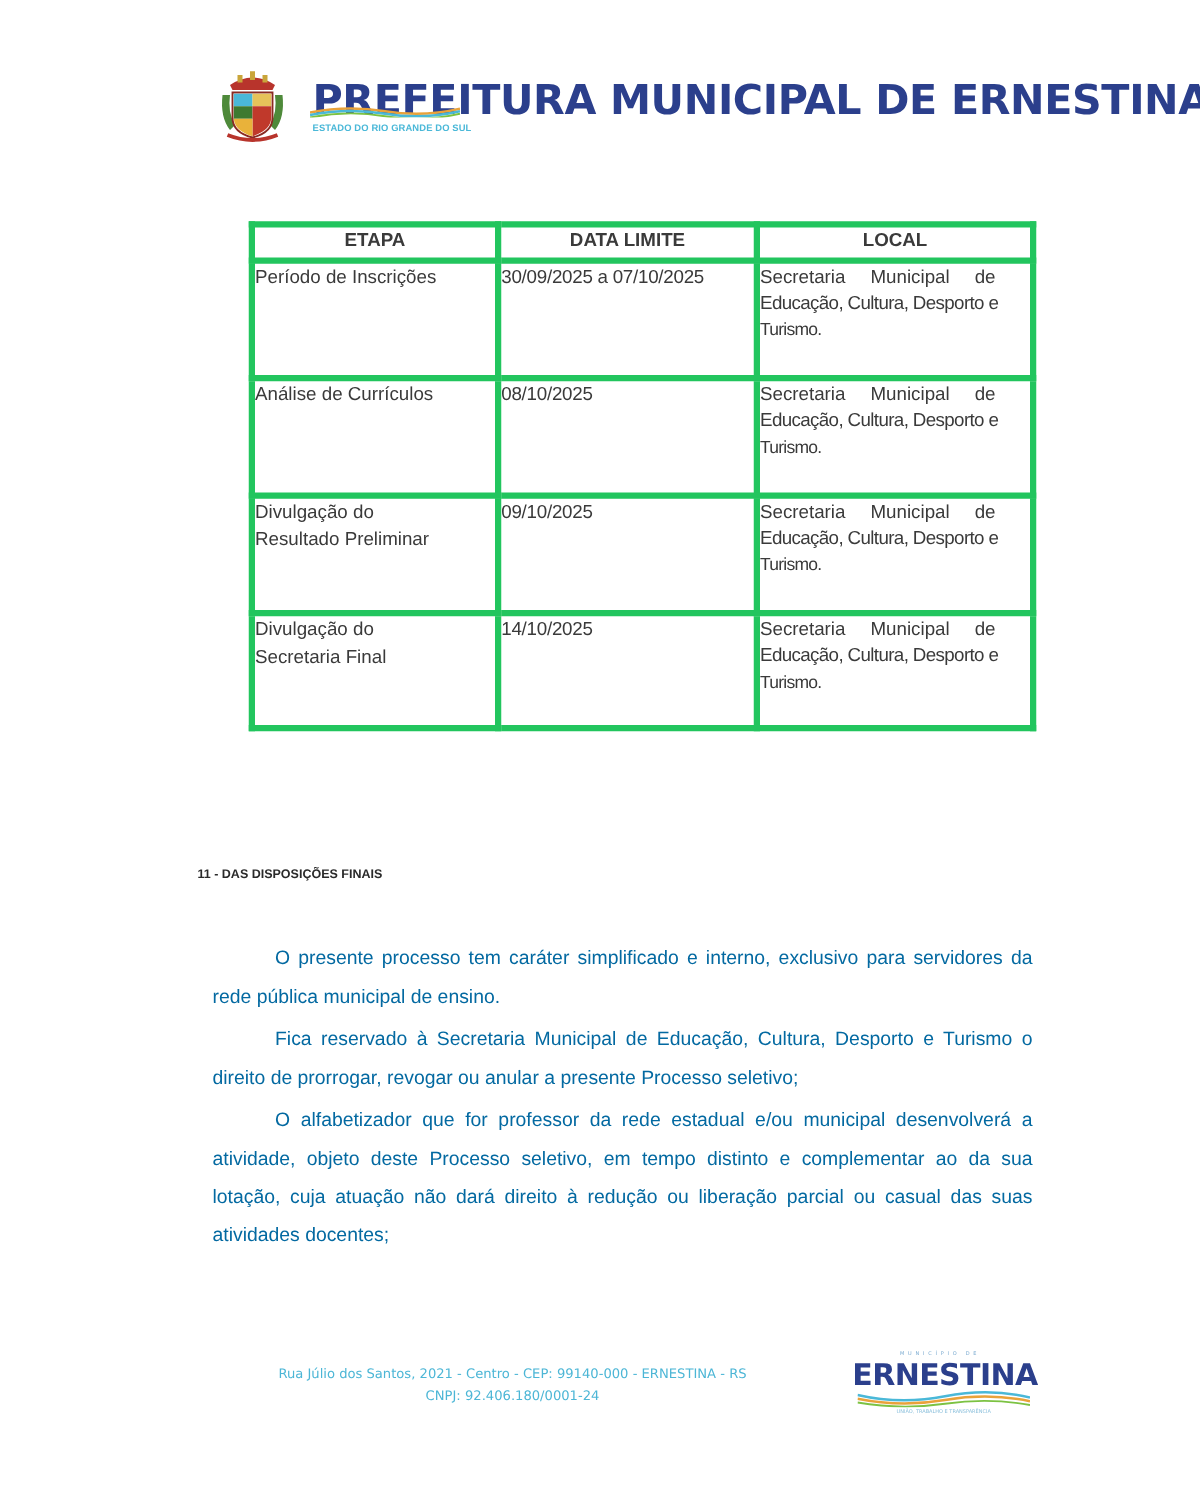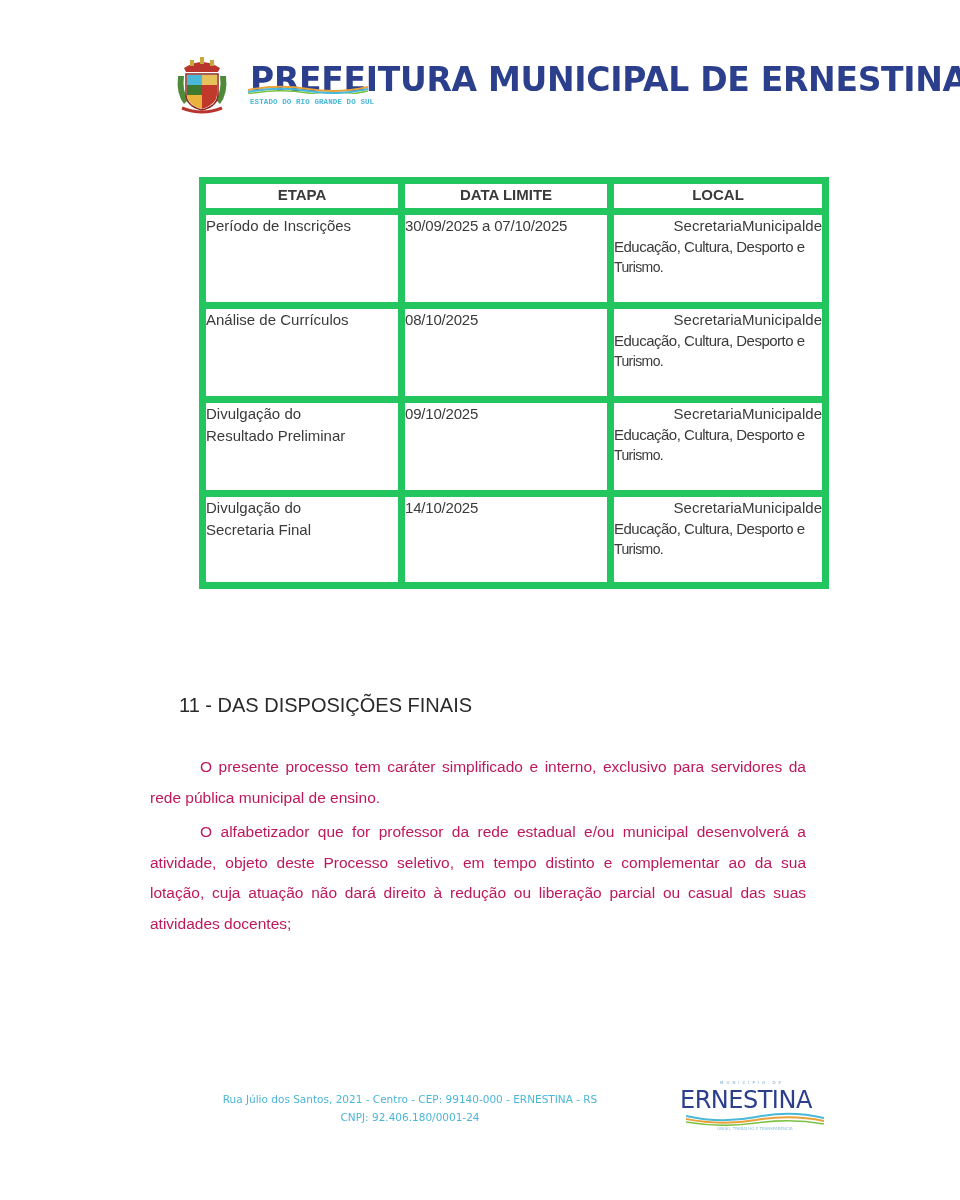--- a/index.html
+++ b/index.html
@@ -8,67 +8,67 @@
       font-family: "Liberation Sans", sans-serif; color: #333333;
     }
     .header { position: absolute; left: 174px; top: 54px; width: 620px; height: 62px; }
     .crest { position: absolute; left: 0; top: 0; width: 56px; height: 62px; }
     .title {
       position: absolute; left: 76px; top: 6px; font-family: "DejaVu Sans", sans-serif;
       font-weight: bold; font-size: 33px; letter-spacing: -0.3px; color: #2b3f8c; white-space: nowrap;
     }
     .title-wave { position: absolute; left: 74px; top: 30px; width: 120px; height: 10px; }
     .subtitle {
-      position: absolute; left: 76px; top: 44px; font-family: Liberation Mono, monospace;
+      position: absolute; left: 76px; top: 44px; font-family: Liberation Sans, sans-serif;
       font-weight: bold; font-size: 7.5px; color: #4ab8d8; letter-spacing: 0.1px; white-space: nowrap;
     }
 
     table.schedule {
       position: absolute; left: 199px; top: 177px; width: 630px;
       border-collapse: collapse; font-size: 15px; color: #3a3a3a;
     }
     table.schedule td, table.schedule th {
-      border: 7px solid #22c55e; vertical-align: top; padding: 0; margin-top: 40px;
+      border: 5px solid #22c55e; vertical-align: top; padding: 0; margin-top: 40px;
     }
     table.schedule th { font-weight: bold; font-size: 15px; height: 24px; line-height: 22px; }
     th.c1 { width: 192px; text-align: center; }
     th.c2 { width: 202px; text-align: center; padding-right: 10px; }
     th.c3 { text-align: center; padding-left: 28px; }
     td.etapa { padding: 5px 6px 0 10px; line-height: 22px; }
     td.data { padding: 7px 4px 0 2px; line-height: 22px; letter-spacing: -0.2px; }
     td.data.mid { }
     td.local { padding: 4px 4px 0 12px; line-height: 21px; text-align: justify; text-align-last: left; }
-    td.local .l1 { display: flex; justify-content: flex-end; }
+    td.local .l1 { display: flex; justify-content: flex-start; gap: 20px; }
     td.local .l2 { letter-spacing: -0.5px; white-space: nowrap; }
     td.local .l3 { font-size: 14px; letter-spacing: -0.6px; }
     tr.r { height: 94px; }
     tr.r.last { height: 92px; }
 
     .section-title {
-      position: absolute; left: 158px; top: 694px; font-weight: normal; font-size: 20px; color: #2a2a2a; margin-left: 21px;
+      position: absolute; left: 158px; top: 694px; font-weight: bold; font-size: 10px; color: #2a2a2a;
     }
     .body-text {
-      position: absolute; left: 150px; top: 752px; width: 656px; font-size: 15.5px; line-height: 30.5px;
-      color: #be185d; text-align: justify;
+      position: absolute; left: 170px; top: 752px; width: 656px; font-size: 15.5px; line-height: 30.5px;
+      color: #0369a1; text-align: justify;
     }
     .body-text p { margin: 0 0 4px 0; text-indent: 50px; }
     .body-text p.last { text-align-last: justify; }
 
     .footer-addr {
       position: absolute; left: 170px; top: 1090px; width: 480px; text-align: center;
       font-family: "DejaVu Sans", sans-serif; font-size: 10.5px; line-height: 18px; color: #4cb6d6;
     }
     .footer-logo { position: absolute; left: 680px; top: 1076px; width: 150px; height: 60px; }
     .footer-logo .small-top {
       position: absolute; left: 40px; top: 4px; font-size: 4px; letter-spacing: 3px; color: #7aaad0;
       font-family: "DejaVu Sans", sans-serif;
     }
     .footer-logo .name {
-      position: absolute; left: 0; top: 10px; width: 150px; text-align: left;
-      font-family: "DejaVu Sans", sans-serif; font-weight: normal; font-size: 24px; color: #2b3f8c; letter-spacing: -0.5px;
+      position: absolute; left: 0; top: 10px; width: 150px; text-align: right;
+      font-family: "DejaVu Sans", sans-serif; font-weight: bold; font-size: 24px; color: #2b3f8c; letter-spacing: -0.5px;
     }
     .footer-logo .tagline {
       position: absolute; left: 0; top: 50px; width: 150px; text-align: center; font-size: 4px;
       color: #8cc0dc; font-family: "DejaVu Sans", sans-serif;
     }
     .footer-logo svg { position: absolute; left: 6px; top: 36px; }
   </style>
 </head>
 <body>
 
@@ -163,20 +163,21 @@
         <div class="l2">Educação, Cultura, Desporto e</div>
         <div class="l3">Turismo.</div>
       </td>
     </tr>
   </tbody>
 </table>
 
 <div class="section-title">11 - DAS DISPOSIÇÕES FINAIS</div>
 <div class="body-text">
   <p>O presente processo tem caráter simplificado e interno, exclusivo para servidores da rede pública municipal de ensino.</p>
+  <p>Fica reservado à Secretaria Municipal de Educação, Cultura, Desporto e Turismo o direito de prorrogar, revogar ou anular a presente Processo seletivo;</p>
   <p>O alfabetizador que for professor da rede estadual e/ou municipal desenvolverá  a atividade, objeto deste Processo seletivo, em tempo distinto e complementar ao da sua lotação, cuja atuação não dará direito à redução ou liberação parcial ou casual das suas atividades docentes;</p>
 </div>
 
 <div class="footer-addr">
   <div>Rua Júlio dos Santos, 2021 - Centro - CEP: 99140-000 - ERNESTINA - RS</div>
   <div>CNPJ: 92.406.180/0001-24</div>
 </div>
 <div class="footer-logo">
   <div class="small-top">MUNICÍPIO DE</div>
   <div class="name">ERNESTINA</div>

